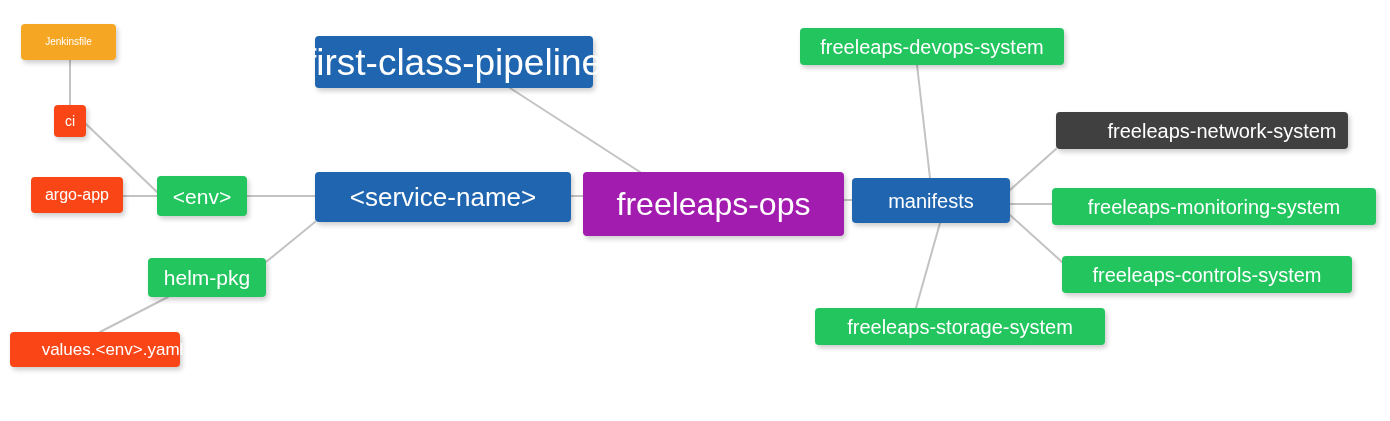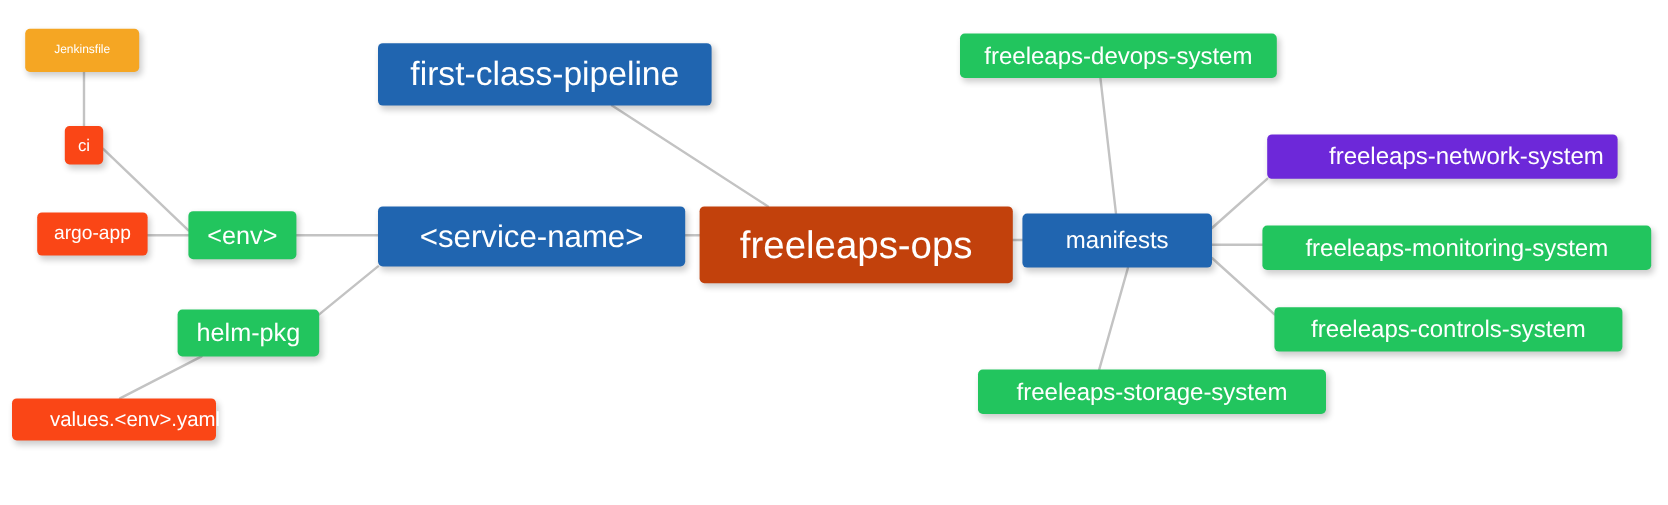--- a/index.html
+++ b/index.html
@@ -69,42 +69,42 @@
       </div>
       <div class="node" style="left: 54px; top: 105px; width: 32px; height: 32px; background: rgb(250, 70, 22); font-size: 14px; justify-content: center;">
         <span class="node-label">ci</span>
       </div>
       <div class="node" style="left: 31px; top: 177px; width: 92px; height: 36px; background: rgb(250, 70, 22); font-size: 16px;">
         <span class="node-label">argo-app</span>
       </div>
       <div class="node" style="left: 157px; top: 176px; width: 90px; height: 40px; background: rgb(34, 197, 94); font-size: 21px;">
         <span class="node-label">&lt;env&gt;</span>
       </div>
-      <div class="node" style="left: 315px; top: 36px; width: 278px; height: 52px; background: rgb(32, 101, 176); font-size: 28px;">
+      <div class="node" style="left: 315px; top: 36px; width: 278px; height: 52px; background: rgb(32, 101, 176); font-size: 37px;">
         <span class="node-label">first-class-pipeline</span>
       </div>
       <div class="node" style="left: 315px; top: 172px; width: 256px; height: 50px; background: rgb(32, 101, 176); font-size: 26px;">
         <span class="node-label">&lt;service-name&gt;</span>
       </div>
-      <div class="node" style="left: 583px; top: 172px; width: 261px; height: 64px; background: #c2410c; font-size: 32px;">
+      <div class="node" style="left: 583px; top: 172px; width: 261px; height: 64px; background: #a21caf; font-size: 32px;">
         <span class="node-label">freeleaps-ops</span>
       </div>
       <div class="node" style="left: 852px; top: 178px; width: 158px; height: 45px; background: rgb(32, 101, 176); font-size: 20px;">
         <span class="node-label">manifests</span>
       </div>
       <div class="node" style="left: 148px; top: 258px; width: 118px; height: 39px; background: rgb(34, 197, 94); font-size: 21px;">
         <span class="node-label">helm-pkg</span>
       </div>
       <div class="node" style="left: 10px; top: 332px; width: 170px; height: 35px; background: rgb(250, 70, 22); font-size: 17px; padding-left: 35px;">
         <span class="node-label">values.&lt;env&gt;.yaml</span>
       </div>
       <div class="node" style="left: 800px; top: 28px; width: 264px; height: 37px; background: rgb(34, 197, 94); font-size: 20px;">
         <span class="node-label">freeleaps-devops-system</span>
       </div>
-      <div class="node" style="left: 1056px; top: 112px; width: 292px; height: 37px; background: #6d28d9; font-size: 20px; padding-left: 40px;">
+      <div class="node" style="left: 1056px; top: 112px; width: 292px; height: 37px; background: #404040; font-size: 20px; padding-left: 40px;">
         <span class="node-label">freeleaps-network-system</span>
       </div>
       <div class="node" style="left: 1052px; top: 188px; width: 324px; height: 37px; background: rgb(34, 197, 94); font-size: 20px;">
         <span class="node-label">freeleaps-monitoring-system</span>
       </div>
       <div class="node" style="left: 1062px; top: 256px; width: 290px; height: 37px; background: rgb(34, 197, 94); font-size: 20px; text-align: center;">
         <span class="node-label">freeleaps-controls-system</span>
       </div>
       <div class="node" style="left: 815px; top: 308px; width: 290px; height: 37px; background: rgb(34, 197, 94); font-size: 20px; text-align: center;">
         <span class="node-label">freeleaps-storage-system</span>

